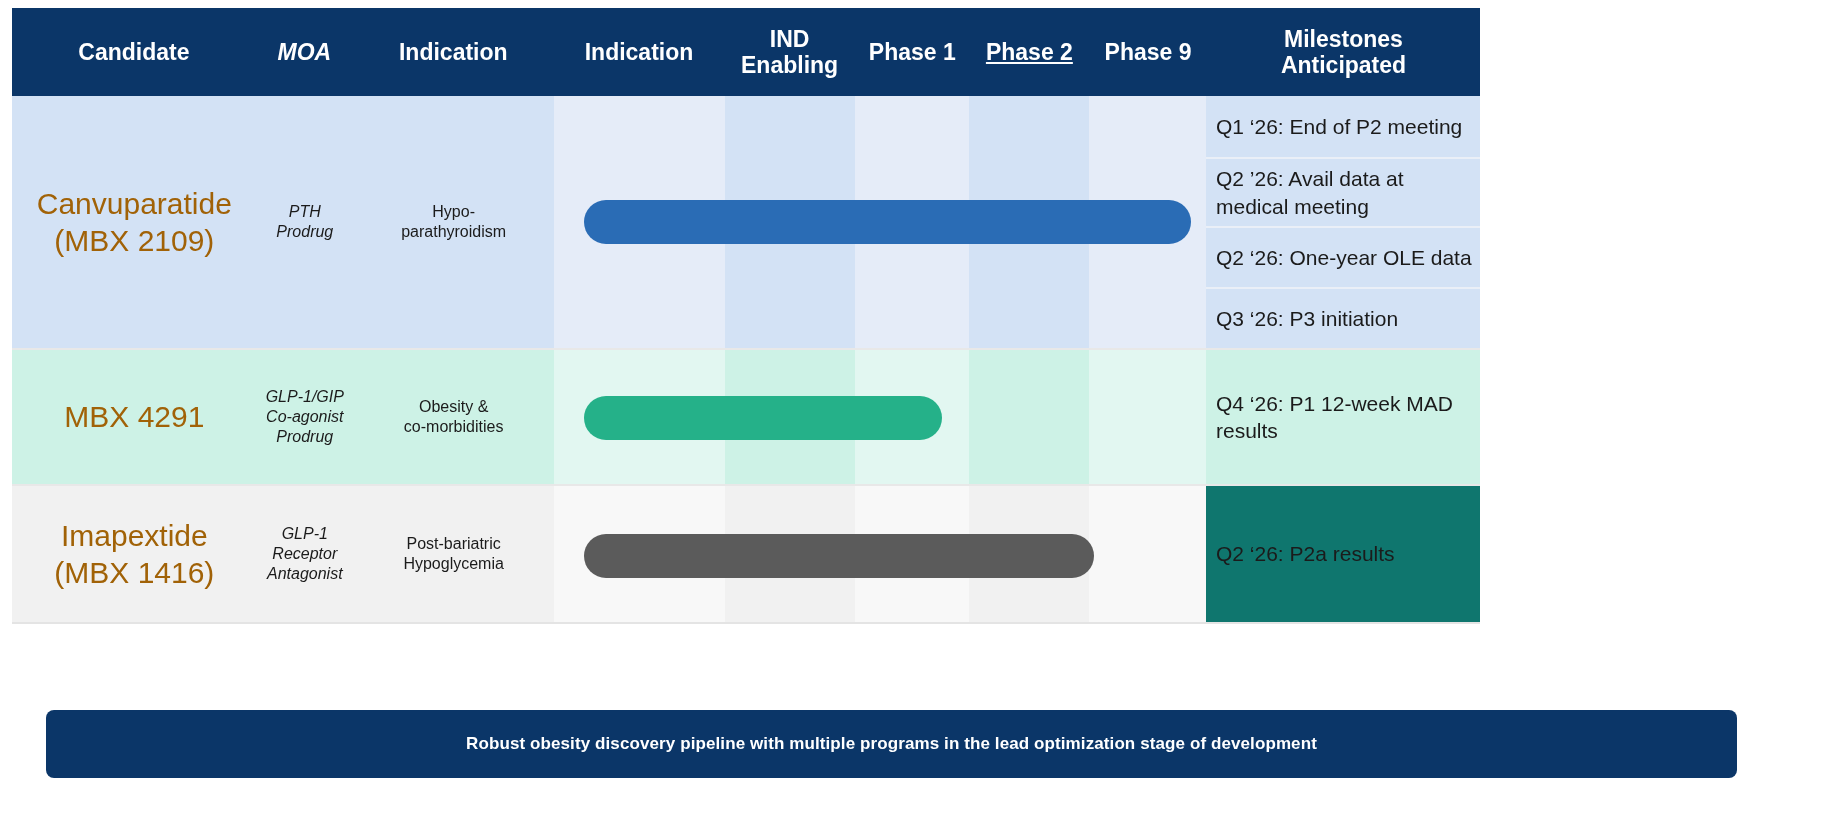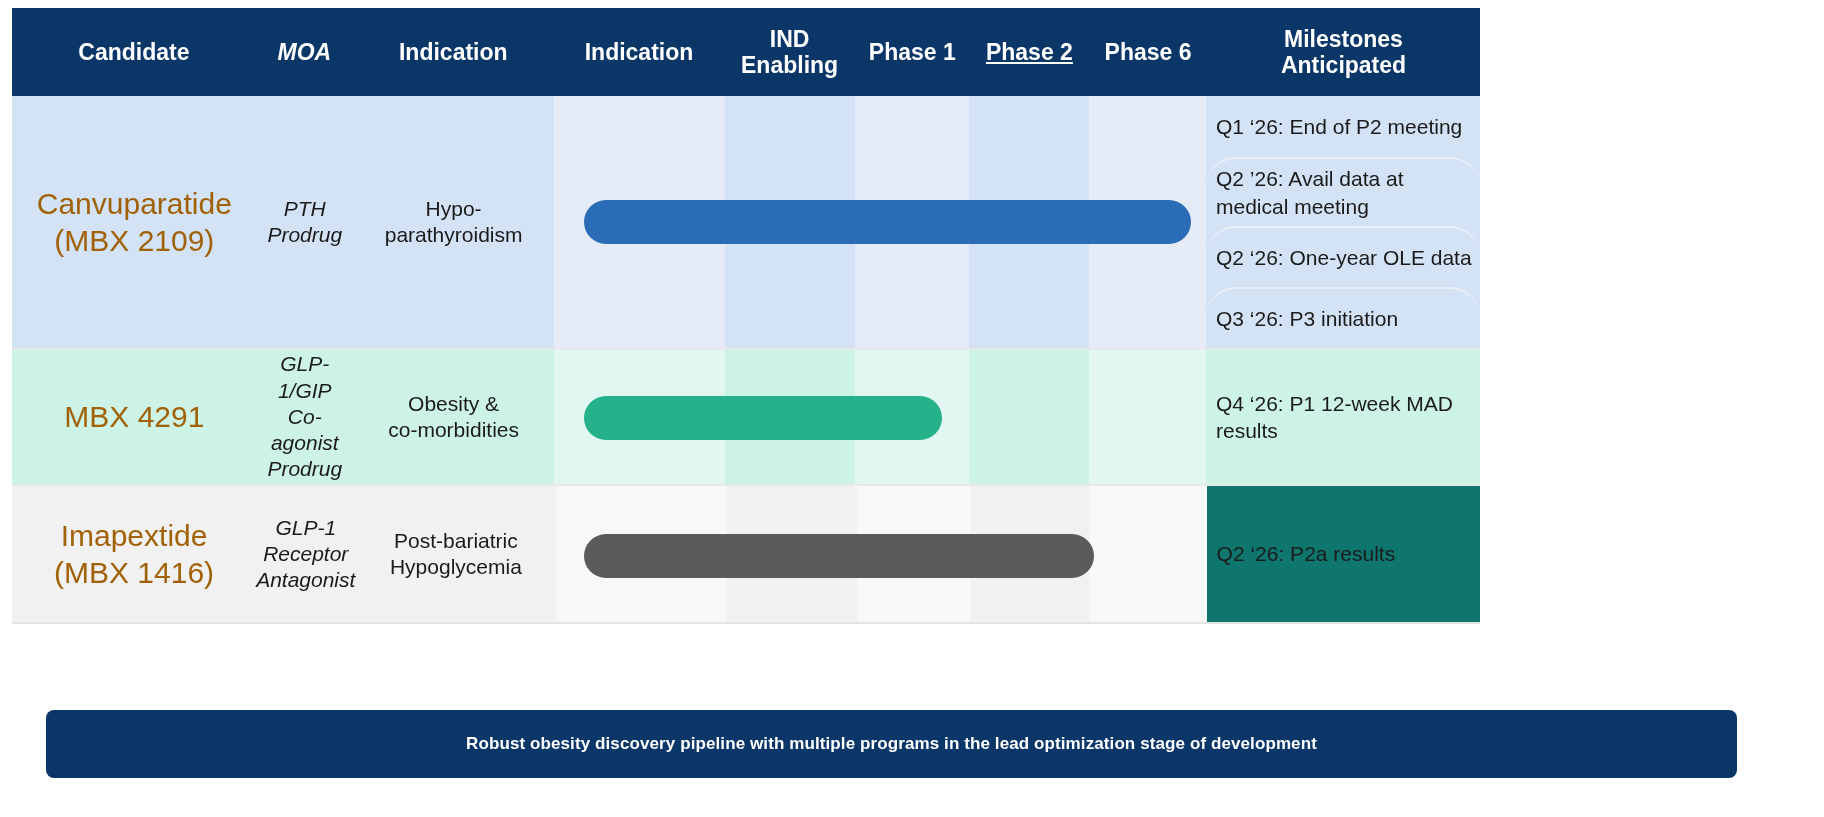--- a/index.html
+++ b/index.html
@@ -53,21 +53,21 @@
 
   .cell {
     display: flex; align-items: center; justify-content: center;
     text-align: center; line-height: 1.25;
     position: relative; z-index: 2;
   }
   .cell-cand {
     color: #a16207;
     font-size: 30px;
   }
-  .cell-sm { font-size: 21px; color: #1b1b1b; }
+  .cell-sm { font-size: 16px; color: #1b1b1b; }
 
   
   .stripe { position: relative; z-index: 1; }
   .r1 .stripe.odd  { background: #e5ecf8; }
   .r1 .stripe.even { background: #d3e2f5; }
   .r2 .stripe.odd  { background: #e2f7f1; }
   .r2 .stripe.even { background: #cdf2e6; }
   .r3 .stripe.odd  { background: #f8f8f8; }
   .r3 .stripe.even { background: #f1f1f1; }
 
@@ -85,21 +85,21 @@
     position: relative; z-index: 4;
   }
   .r1 .milestones { background: #d3e2f5; }
   .r2 .milestones { background: #cdf2e6; }
   .r3 .milestones { background: #0f766e; }
   .ms {
     font-size: 21px; color: #1b1b1b; line-height: 1.3;
     padding: 9px 8px 9px 10px;
     display: flex; align-items: center;
   }
-  .r1 .ms { min-height: 61px; border-radius: 30px; }
+  .r1 .ms { min-height: 61px; }
   .r1 .ms + .ms { border-top: 2px solid #eaeff7; }
   .r2 .ms, .r3 .ms { flex: 1; }
 
   
   .banner {
     position: absolute;
     left: 46px; top: 710px;
     width: 1691px; height: 68px;
     background: #0b3668;
     border-radius: 8px;
@@ -121,21 +121,21 @@
       <div class="th c-cand">Candidate</div>
       <div class="th c-moa">MOA</div>
       <div class="th c-ind">Indication</div>
       <div class="th c-disc">Indication</div>
       <div class="th c-ind2">
         <div>IND</div>
         <div>Enabling</div>
       </div>
       <div class="th c-p1">Phase 1</div>
       <div class="th c-p2">Phase 2</div>
-      <div class="th c-p3">Phase 6</div>
+      <div class="th c-p3">Phase 9</div>
       <div class="th c-mile">
         <div>Milestones</div>
         <div>Anticipated</div>
       </div>
     </div>
 
     <div class="trow r1">
       <div class="cell cell-cand c-cand">
         <div>
           <div>Canvuparatide</div>

